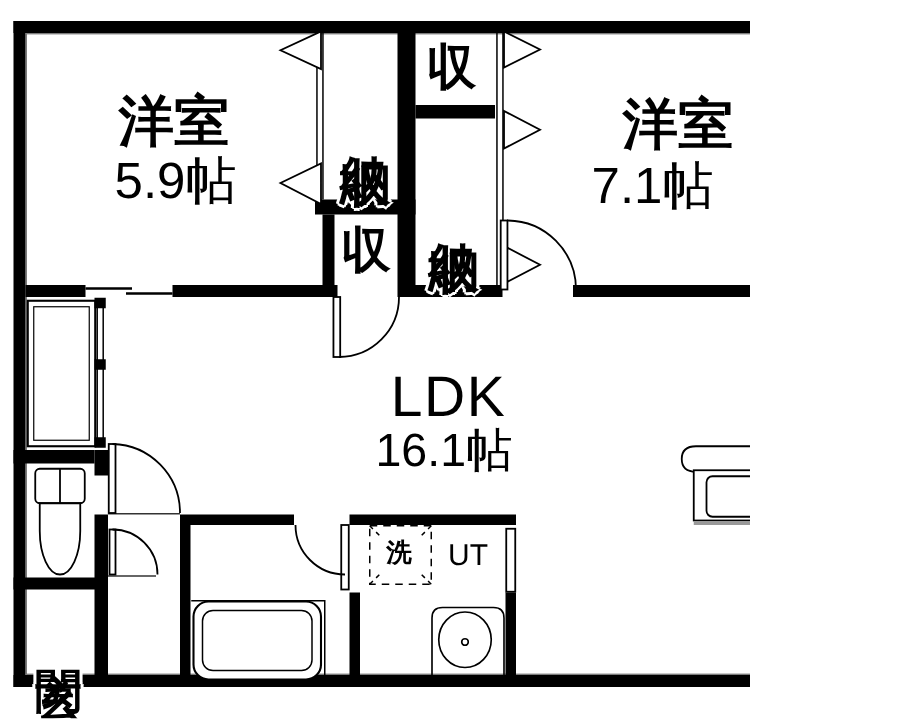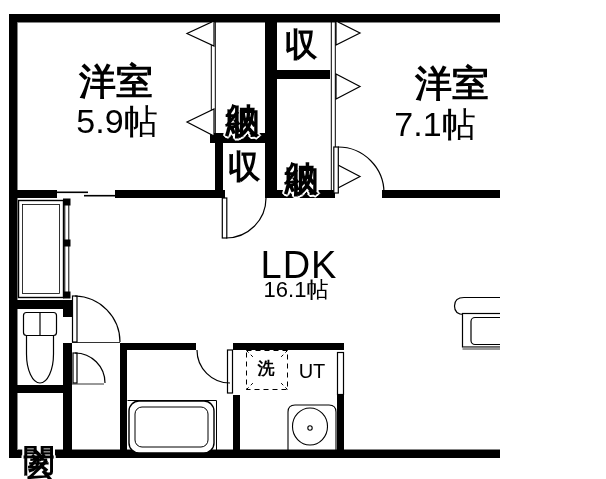--- a/index.html
+++ b/index.html
@@ -158,21 +158,21 @@
   </g>
 </svg>
 
 <div class="lbl jp" style="left:116px;top:82px;font-size:37px;">洋室</div>
 <div class="lbl num" style="left:117px;top:122px;font-size:34px;">5.9帖</div>
 
 <div class="lbl jp" style="left:452px;top:84px;font-size:37px;">洋室</div>
 <div class="lbl num" style="left:435px;top:125px;font-size:34px;">7.1帖</div>
 
 <div class="lbl num" style="left:299px;top:266px;font-size:38px;letter-spacing:1px;">LDK</div>
-<div class="lbl num" style="left:296px;top:290px;font-size:22px;">16.1帖</div>
+<div class="lbl num" style="left:296px;top:301px;font-size:31px;">16.1帖</div>
 
 <div class="lbl jp vtext" style="left:243px;top:77px;font-size:34px;line-height:1;">収納</div>
 <div class="lbl jp" style="left:244px;top:167px;font-size:33px;">収</div>
 
 <div class="lbl jp" style="left:301px;top:45px;font-size:33px;">収</div>
 <div class="lbl jp vtext" style="left:302px;top:135px;font-size:34px;line-height:1;">収納</div>
 
 <div class="lbl jp vtext" style="left:39px;top:422px;font-size:31px;line-height:1;">玄関</div>
 
 <div class="lbl jp" style="left:266px;top:369px;font-size:17px;">洗</div>

